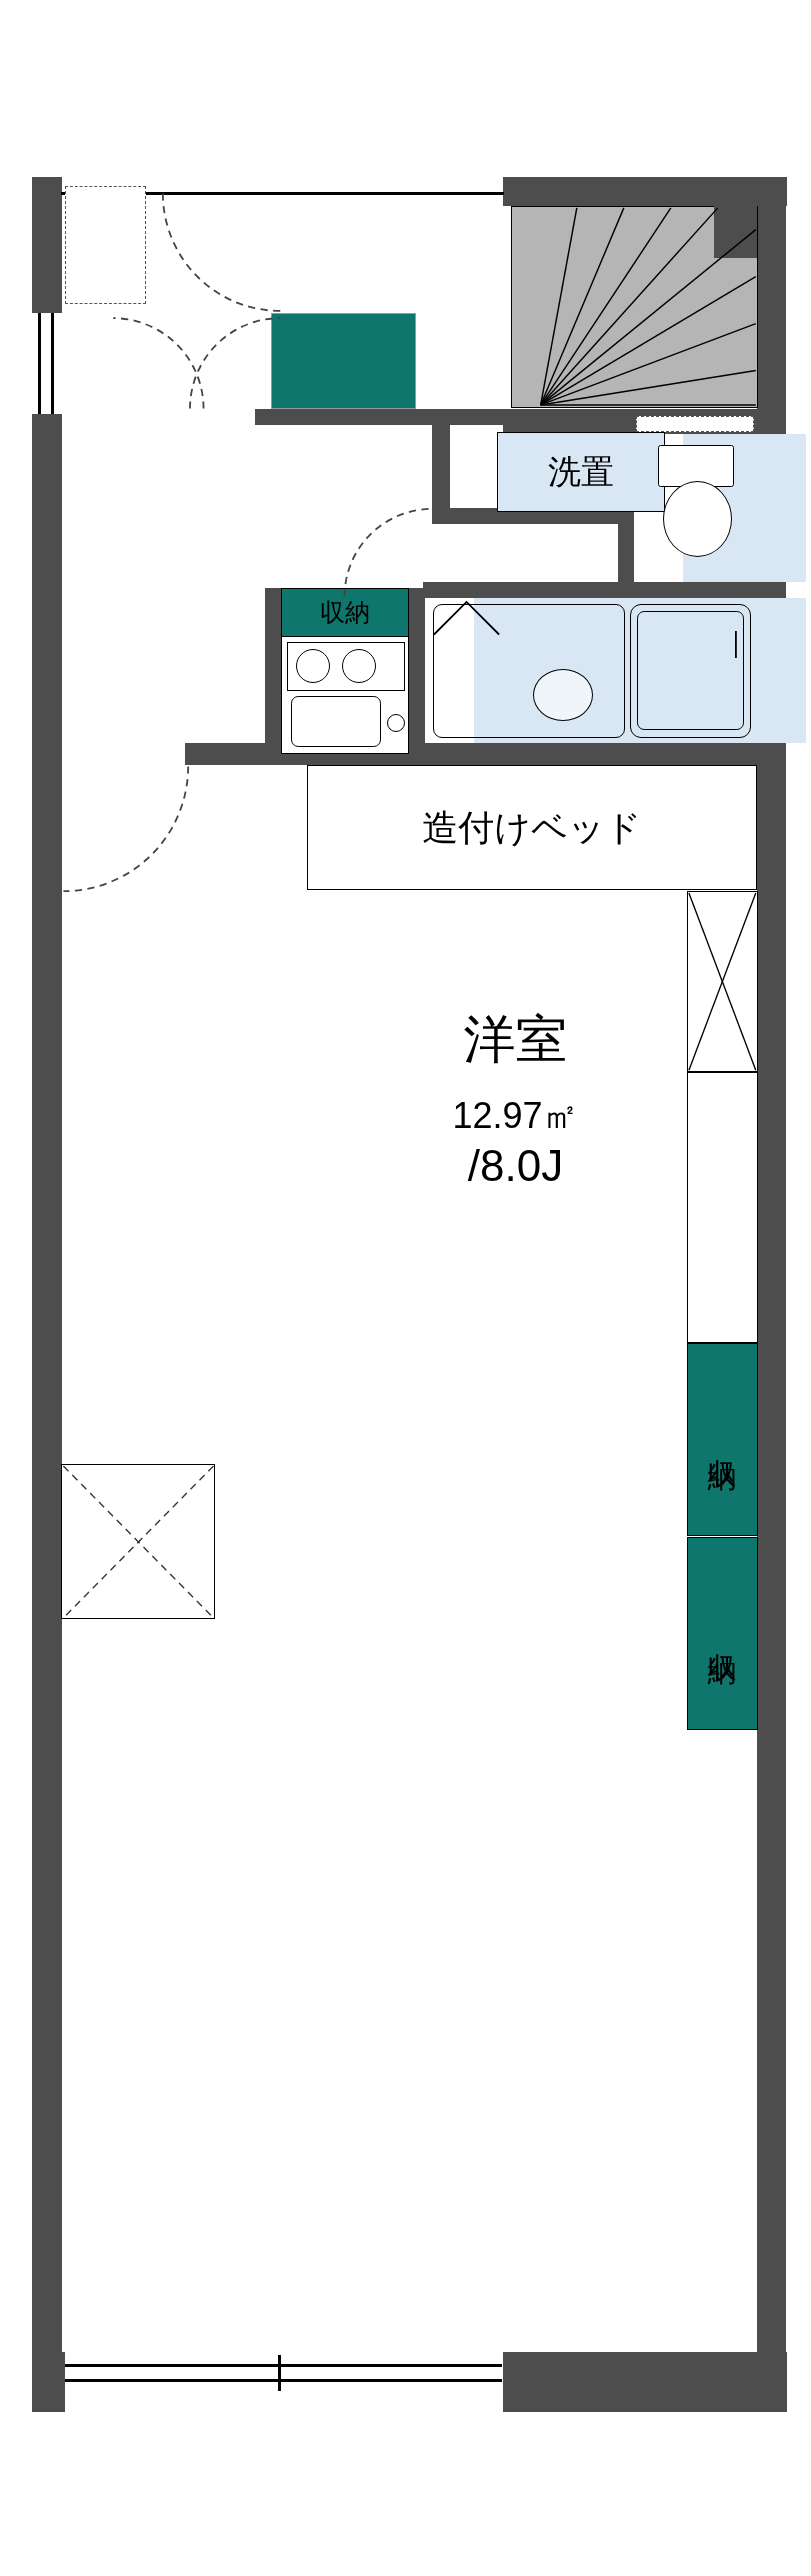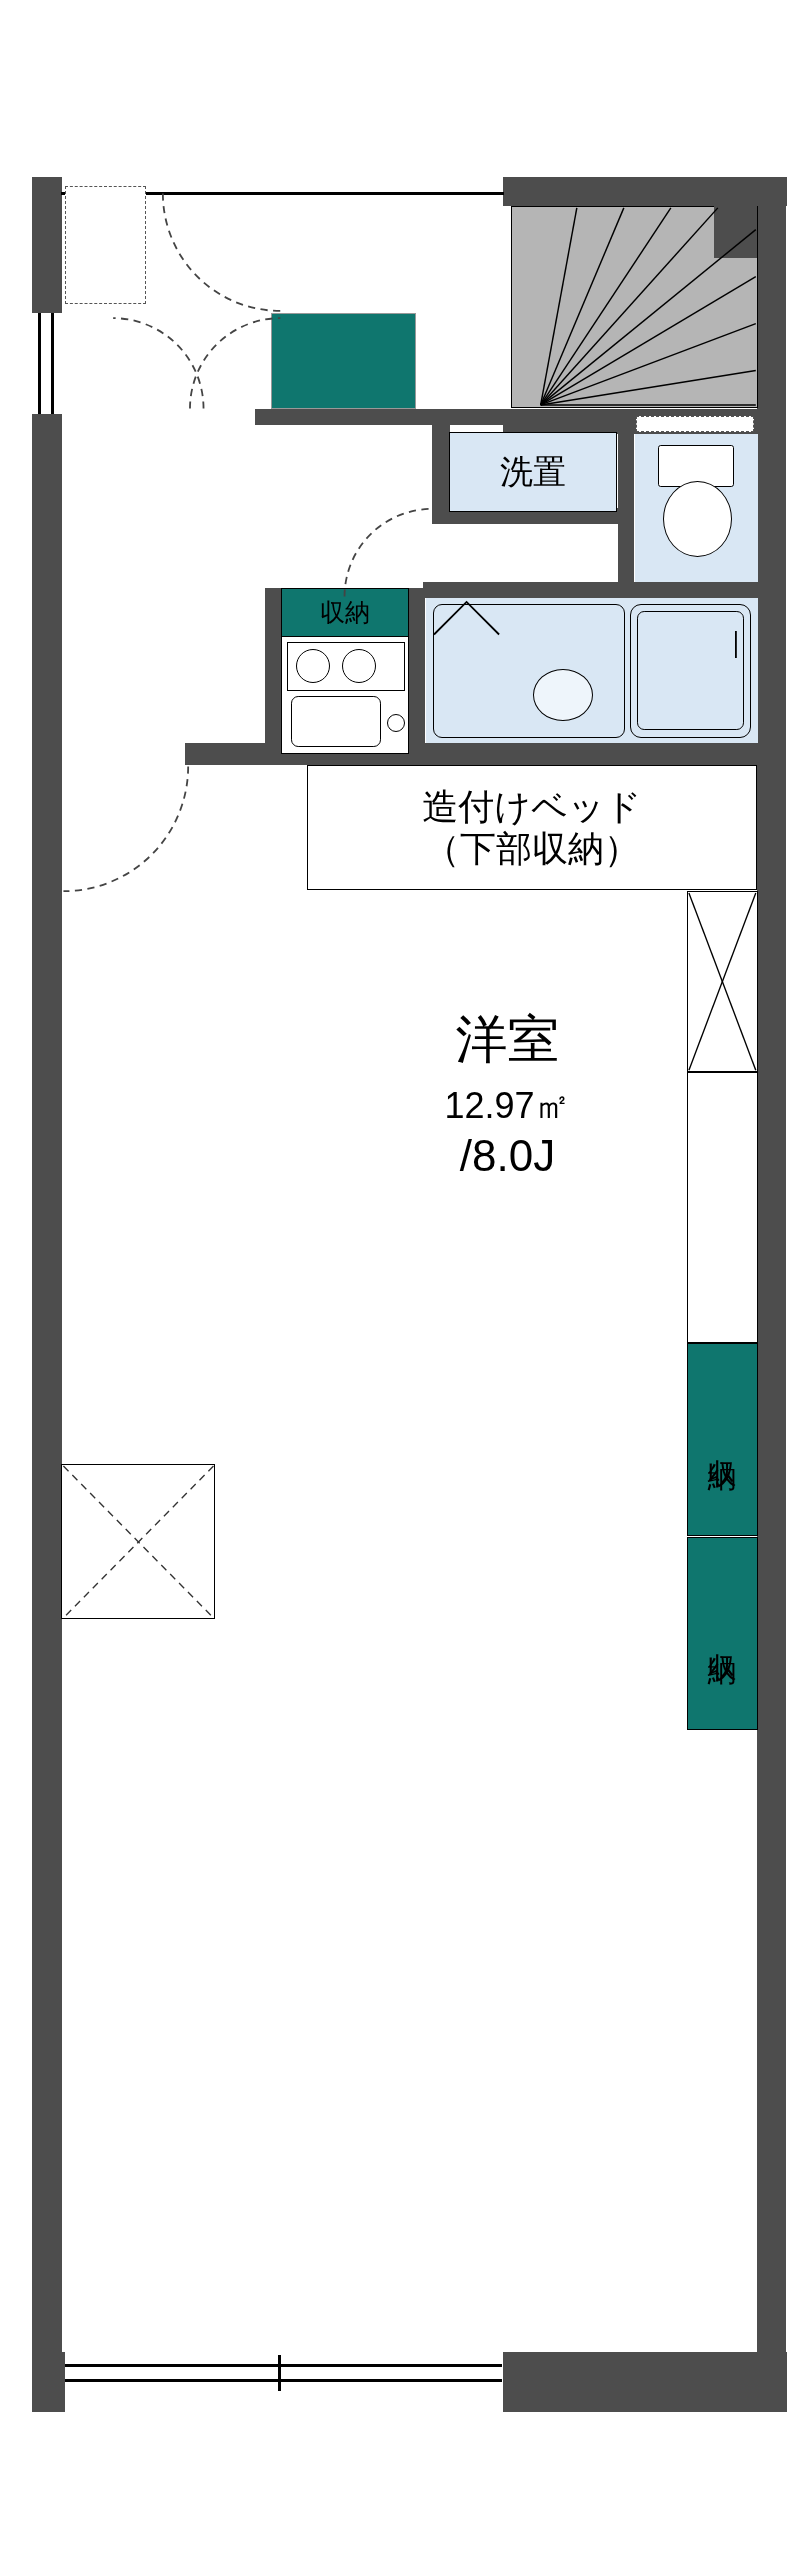--- a/index.html
+++ b/index.html
@@ -2,21 +2,21 @@
 <html style="font-size:14.5px"><head>
 <meta charset="utf-8">
 <style>
   * { margin:0; padding:0; box-sizing:border-box; }
   body { background:#ffffff; font-family:"Liberation Sans", sans-serif; }
   #plan { position:relative; width:812px; height:2576px; background:#ffffff; overflow:hidden; }
   .abs { position:absolute; }
   .wall { position:absolute; background:#4d4d4d; }
   .thinline { position:absolute; background:#000; }
   .room { position:absolute; }
-  .blue { background:#d9e7f4; }
+  .blue { background:#d9e7f4;margin-left:48px; }
   .cream { background:#0f766e; }
   .bordered { border:1.8px solid #000; }
   .dashedbox { position:absolute; border:1.8px dashed #555; background:#fff; }
   .center { display:flex; align-items:center; justify-content:center; }
   .jp { color:#000; }
   svg.overlay { position:absolute; left:0; top:0; pointer-events:none; }
   .vtext { writing-mode:vertical-rl; text-orientation:upright; letter-spacing:3.6px; }
 </style>
 </head>
 <body>
@@ -66,26 +66,25 @@
   </div>
   <div class="room bordered" style="left:281px; top:636px; width:128px; height:118px; background:#fff;"></div>
   <div class="room bordered" style="left:287px; top:642px; width:118px; height:49px; background:#fff;"></div>
   <div class="room bordered" style="left:296px; top:649px; width:34px; height:34px; border-radius:50%; background:#fff;"></div>
   <div class="room bordered" style="left:342px; top:649px; width:34px; height:34px; border-radius:50%; background:#fff;"></div>
   <div class="room bordered" style="left:291px; top:696px; width:90px; height:51px; border-radius:7.2px; background:#fff;"></div>
   <div class="room bordered" style="left:387px; top:714px; width:18px; height:18px; border-radius:50%; background:#fff;"></div>
 
   <div class="room bordered" style="left:307px; top:765px; width:450px; height:125px; background:#fff; display:flex; flex-direction:column; align-items:center; justify-content:center; line-height:1.15;">
     <span class="jp" style="font-size:36px;">造付けベッド</span>
-    <span class="jp" style="font-size:36px;">（下部収納）</span>
   </div>
 
-  <div class="abs" style="left:354px; top:1005px; width:307px; text-align:center;">
+  <div class="abs" style="left:362px; top:1005px; width:307px; text-align:center;">
     <div class="jp" style="font-size:52px;">洋室</div>
-    <div class="jp" style="font-size:36px; margin-top:7px;">12.97㎡</div>
+    <div class="jp" style="font-size:36px; margin-top:17px;">12.97㎡</div>
     <div class="jp" style="font-size:44px;">/8.0J</div>
   </div>
 
   <div class="room bordered" style="left:687px; top:891px; width:71px; height:181px; background:#fff;"></div>
   <div class="room bordered" style="left:687px; top:1072px; width:71px; height:271px; background:#fff;"></div>
   <div class="room cream bordered center" style="left:687px; top:1343px; width:71px; height:193px;">
     <span class="jp vtext" style="font-size:29px;">収納</span>
   </div>
   <div class="room cream bordered center" style="left:687px; top:1537px; width:71px; height:193px;">
     <span class="jp vtext" style="font-size:29px;">収納</span>

